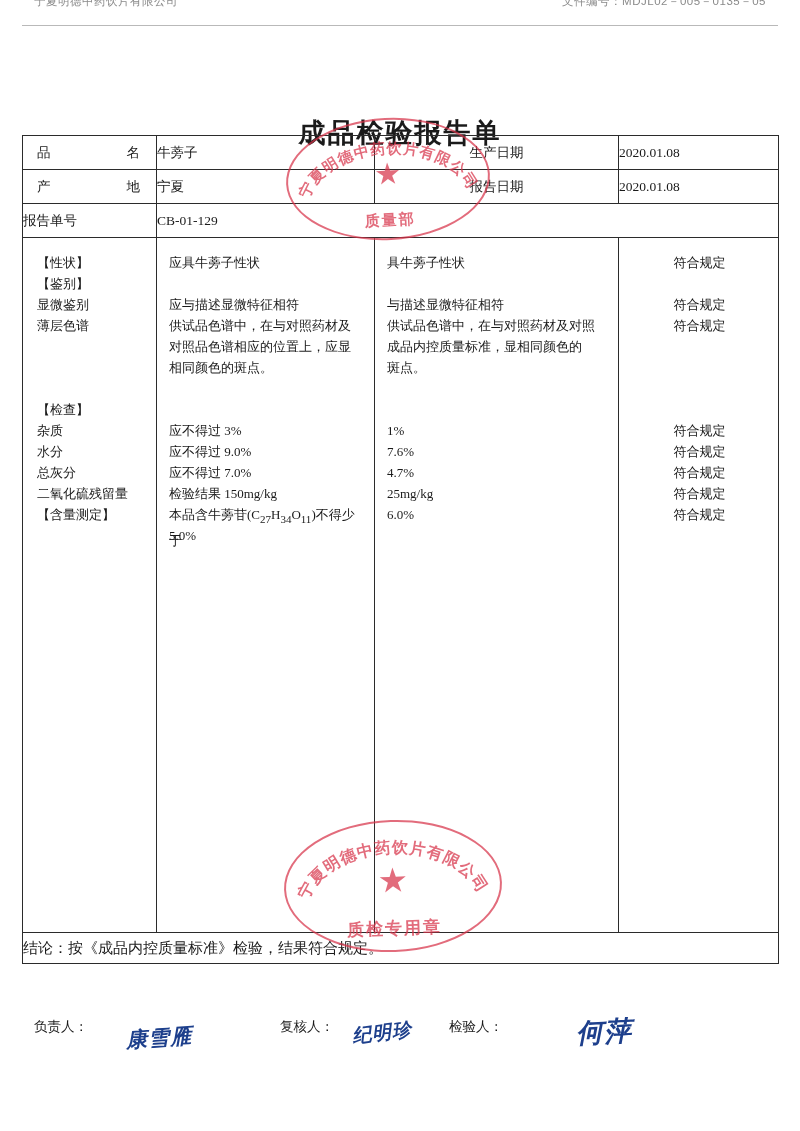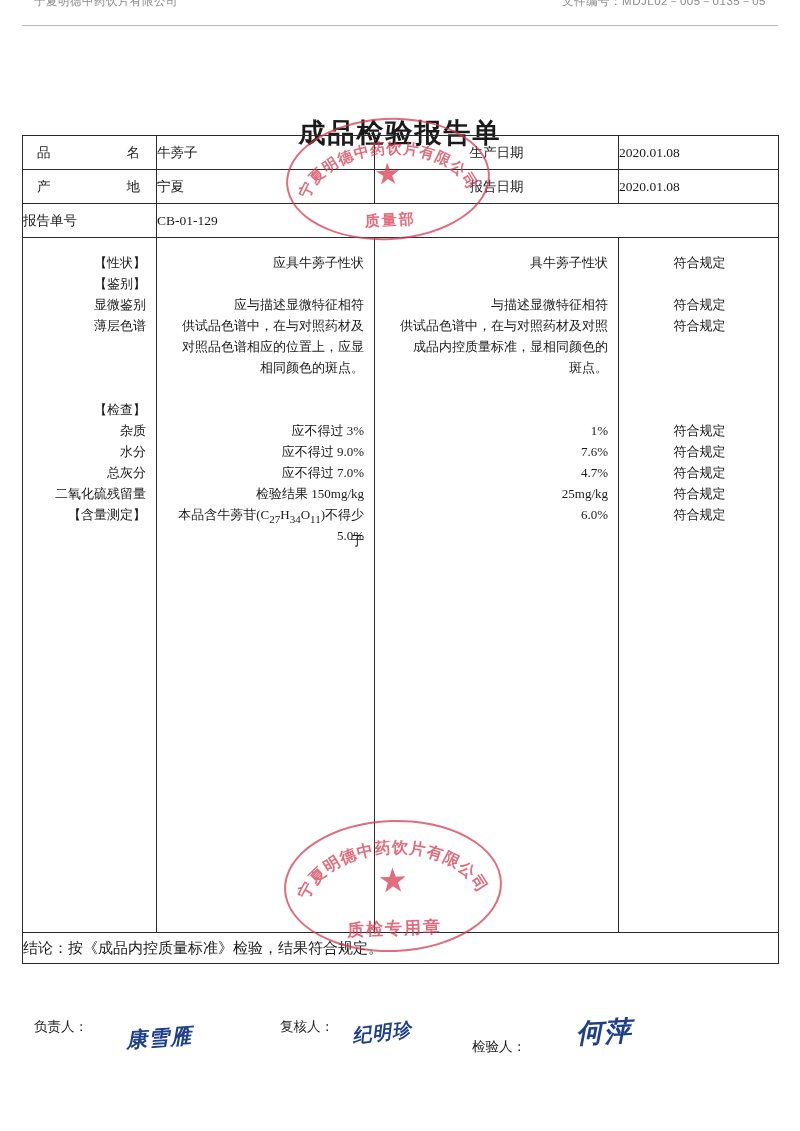--- a/index.html
+++ b/index.html
@@ -109,21 +109,20 @@
     font-size: 13.5px;
   }
 
   
   .grid-body td {
     vertical-align: top;
     height: 680px;
     padding: 14px 10px 0 12px;
     line-height: 21px;
     font-size: 13px;
-    text-align: right;
   }
   .grid-body td.c1 { padding-left: 14px; }
   .grid-body td.c4 { text-align: center; }
 
   .row-line { height: 21px; }
   .blank { visibility: hidden; }
   .sub { font-size: 11px; vertical-align: sub; }
 
   .items-col div, .spec-col div, .res-col div, .concl-col div {
     white-space: pre-wrap;
@@ -145,21 +144,21 @@
     height: 46px;
     font-size: 13.5px;
   }
   .sig {
     position: absolute;
     top: 8px;
     white-space: nowrap;
   }
   .sig-1 { left: 12px; }
   .sig-2 { left: 246px; margin-left: 12px; }
-  .sig-3 { left: 450px; margin-top: 20px; }
+  .sig-3 { left: 427px; }
 
   .hand {
     font-family: "Liberation Serif", serif;
     color: #1d3f8c;
     font-style: italic;
     font-weight: bold;
     letter-spacing: 1px;
   }
   .hand-1 {
     position: absolute;

